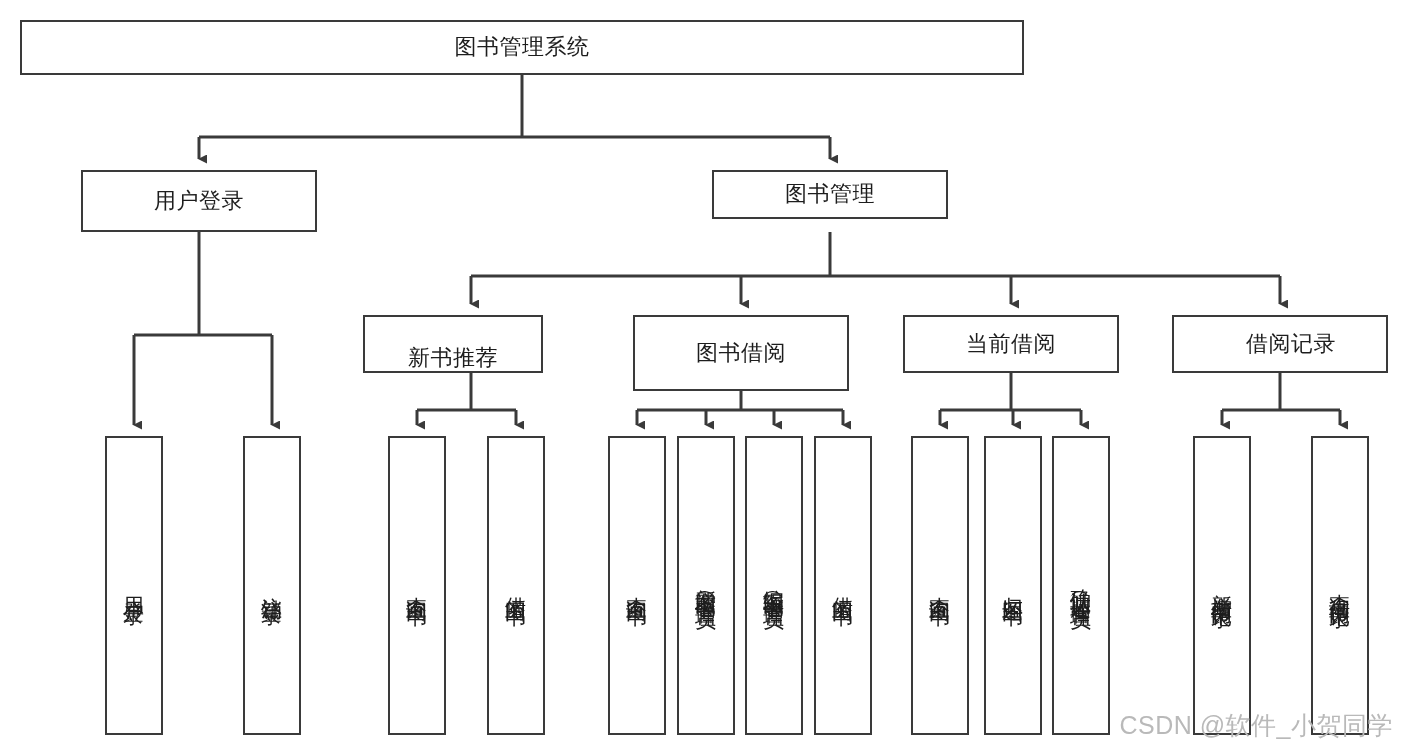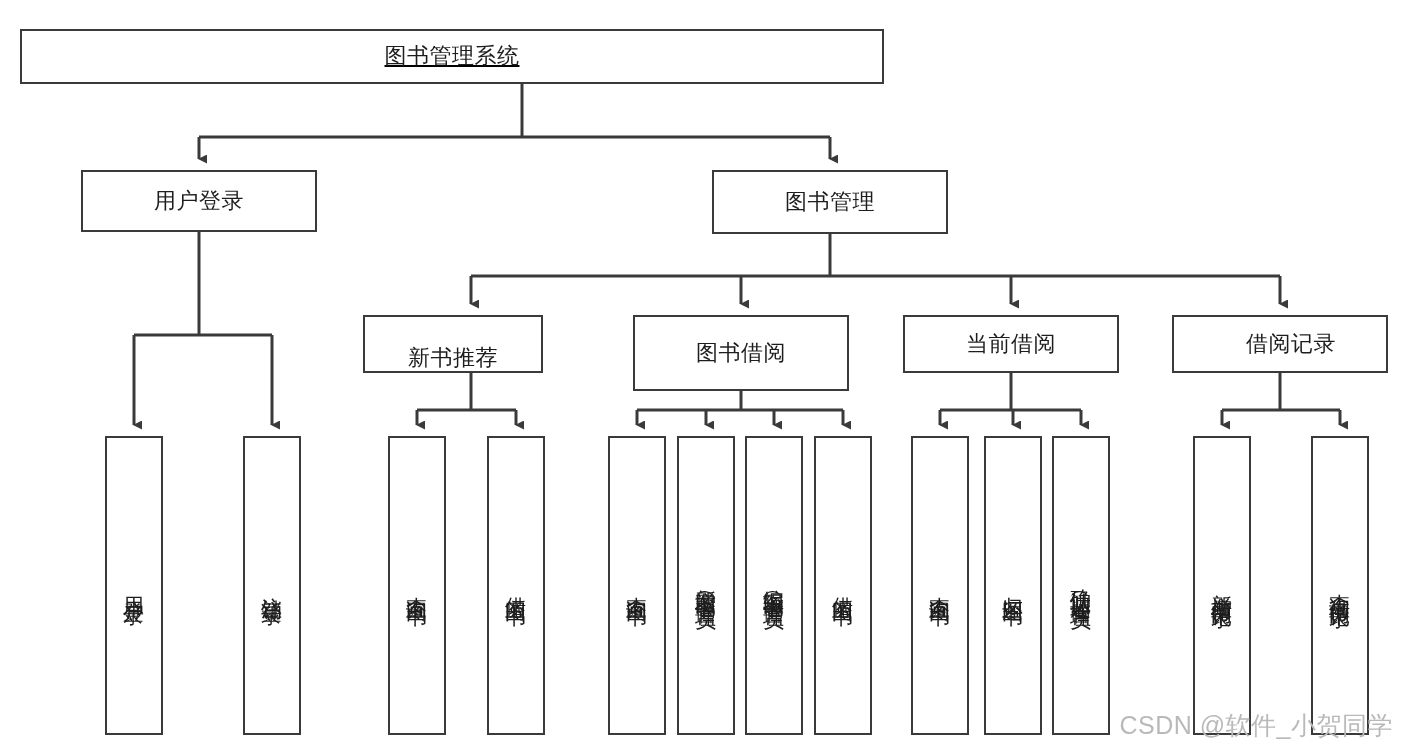--- a/index.html
+++ b/index.html
@@ -114,27 +114,27 @@
         <path d="M1013,410 L1013,425" marker-end="url(#arrowhead)"></path>
         <path d="M1081,410 L1081,425" marker-end="url(#arrowhead)"></path>
         <path d="M1280,373 L1280,410"></path>
         <path d="M1222,410 L1340,410"></path>
         <path d="M1222,410 L1222,425" marker-end="url(#arrowhead)"></path>
         <path d="M1340,410 L1340,425" marker-end="url(#arrowhead)"></path>
       </g>
   </svg>
 
   <div id="nodes-layer">
-      <div class="node-box horizontal" style="left: 20px; top: 29px; width: 864px; height: 55px; border-color: rgb(58, 58, 58); text-decoration: underline;">
+      <div class="node-box horizontal" style="left: 20px; top: 20px; width: 1004px; height: 55px; border-color: rgb(58, 58, 58);">
         <span class="node-label" style="color: rgb(29, 29, 29);">图书管理系统</span>
       </div>
       <div class="node-box horizontal" style="left: 81px; top: 170px; width: 236px; height: 62px; border-color: rgb(58, 58, 58);">
         <span class="node-label" style="color: rgb(29, 29, 29);">用户登录</span>
       </div>
-      <div class="node-box horizontal" style="left: 712px; top: 170px; width: 236px; height: 64px; border-color: rgb(58, 58, 58);">
+      <div class="node-box horizontal" style="left: 712px; top: 170px; width: 236px; height: 49px; border-color: rgb(58, 58, 58);">
         <span class="node-label" style="color: rgb(29, 29, 29);">图书管理</span>
       </div>
       <div class="node-box horizontal" style="left: 363px; top: 315px; width: 180px; height: 58px; border-color: rgb(58, 58, 58); align-items: flex-end;">
         <span class="node-label" style="color: rgb(29, 29, 29);">新书推荐</span>
       </div>
       <div class="node-box horizontal" style="left: 633px; top: 315px; width: 216px; height: 76px; border-color: rgb(58, 58, 58);">
         <span class="node-label" style="color: rgb(29, 29, 29);">图书借阅</span>
       </div>
       <div class="node-box horizontal" style="left: 903px; top: 315px; width: 216px; height: 58px; border-color: rgb(58, 58, 58);">
         <span class="node-label" style="color: rgb(29, 29, 29);">当前借阅</span>

